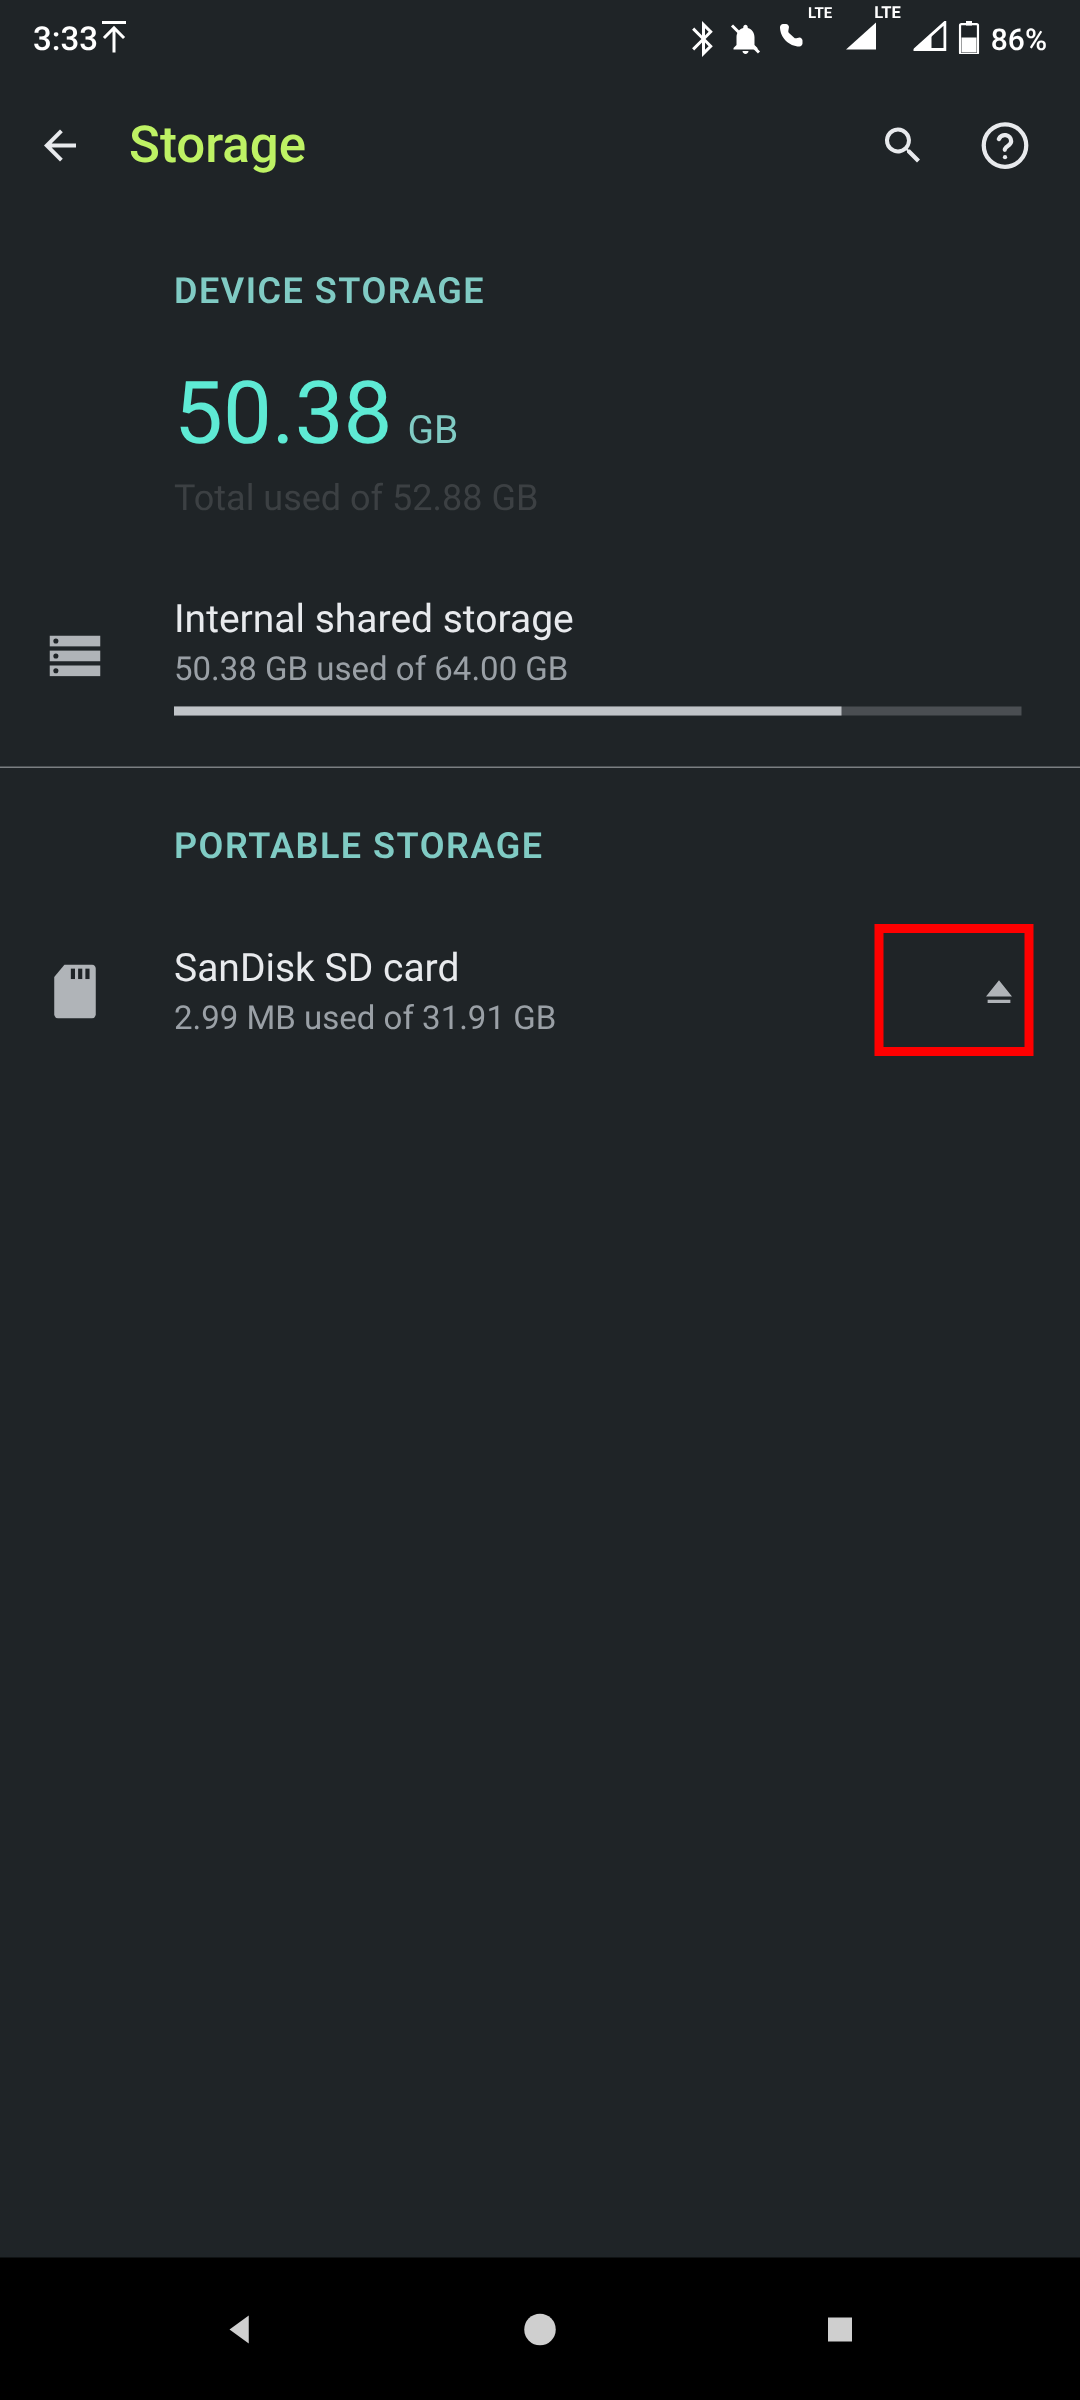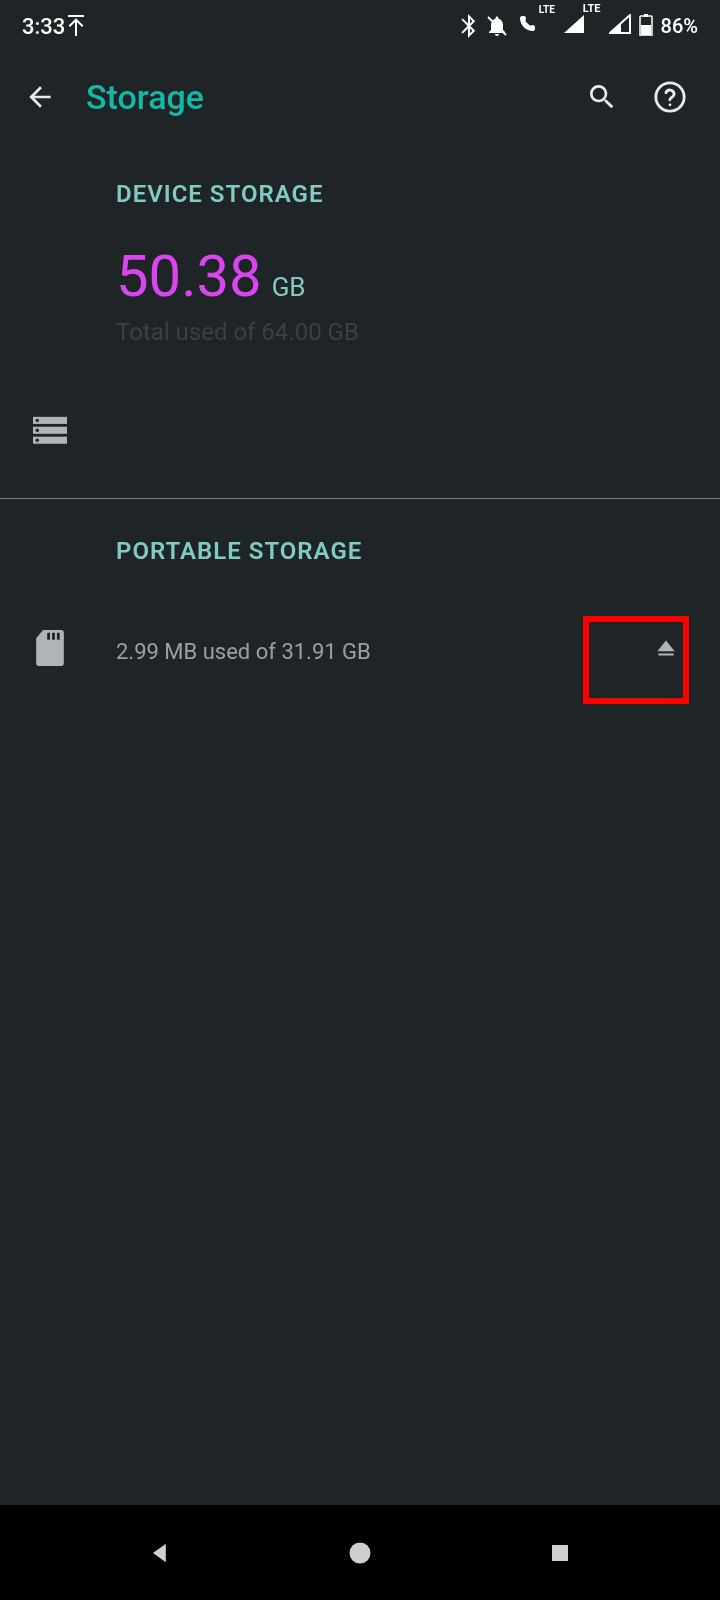--- a/index.html
+++ b/index.html
@@ -16,45 +16,45 @@
     .status-bar {
       height: 52px;
       display: flex;
       align-items: center;
       justify-content: space-between;
       padding: 0 22px;
       font-size: 22px;
       font-weight: 500;
       color: #fff;
     }
-    .status-left { display: flex; align-items: center; gap: 1px; }
+    .status-left { display: flex; gap: 1px; }
     .status-right { display: flex; align-items: flex-start; gap: 8px; font-size: 20px; }
     .status-icon { display: inline-flex; }
     
     .app-bar {
       height: 90px;
       display: flex;
       align-items: center;
       padding: 0 16px;
     }
     .back-btn { width: 48px; height: 48px; display: flex; align-items: center; justify-content: center; cursor: pointer; }
-    .app-title { font-size: 34px; font-weight: 500; margin-left: 22px; flex: 1; color: #14b8a6; }
+    .app-title { font-size: 34px; font-weight: 500; margin-left: 22px; flex: 1; color: #bef264; }
     .app-actions { display: flex; gap: 28px; padding-right: 14px; }
     .action-btn { width: 40px; height: 40px; display: flex; align-items: center; justify-content: center; cursor: pointer; }
     
     .content { padding: 0; }
     .section-label {
       font-size: 24px;
       font-weight: 600;
       letter-spacing: 1px;
       color: #80cbc4;
       padding: 38px 0 28px 116px;
     }
     .big-row { padding: 6px 0 30px 116px; }
-    .big-num { font-size: 58px; color: #d946ef; font-weight: 400; display: inline; }
+    .big-num { font-size: 58px; color: #5eead4; font-weight: 400; display: inline; }
     .big-unit { font-size: 26px; color: #80cbc4; margin-left: 6px; }
     .big-sub { font-size: 24px; color: #3c4043; margin-top: 8px; font-weight: 400; }
     .list-item {
       display: flex;
       align-items: center;
       padding: 22px 24px 22px 28px;
       min-height: 110px;
     }
     .li-icon { width: 44px; display: flex; justify-content: center; color: #b0b4b8; }
     .li-body { flex: 1; margin-left: 44px; }
@@ -162,50 +162,58 @@
     </div>
   </div>
 </div>
 
 <div class="content">
   <div class="section-label">DEVICE STORAGE</div>
 
   <div class="big-row">
     <span class="big-num">50.38</span>
     <span class="big-unit">GB</span>
-    <div class="big-sub">Total used of 64.00 GB</div>
+    <div class="big-sub">Total used of 52.88 GB</div>
   </div>
 
   <div class="list-item">
     <div class="li-icon">
       <svg width="34" height="30" viewBox="0 0 24 20" fill="#b0b4b8">
         <rect x="0" y="0" width="24" height="5"></rect>
           <rect x="0" y="7" width="24" height="5"></rect>
           <rect x="0" y="14" width="24" height="5"></rect>
         <circle cx="3" cy="2.5" r="1.2" fill="#1f2427"></circle>
           <circle cx="3" cy="9.5" r="1.2" fill="#1f2427"></circle>
           <circle cx="3" cy="16.5" r="1.2" fill="#1f2427"></circle>
       </svg>
     </div>
+    <div class="li-body">
+      <div class="li-title">Internal shared storage</div>
+      <div class="li-sub">50.38 GB used of 64.00 GB</div>
+      <div class="progress-wrap">
+        <div class="progress-fill" id="internal-fill" style="width: 78.7%;"></div>
+      </div>
+    </div>
   </div>
 
   <div class="divider"></div>
 
   <div class="section-label">PORTABLE STORAGE</div>
 
   <div class="list-item">
     <div class="li-icon">
       <svg width="30" height="36" viewBox="0 0 20 26" fill="#b0b4b8">
         <path d="M5 0h13a2 2 0 0 1 2 2v22a2 2 0 0 1-2 2H2a2 2 0 0 1-2-2V6l5-6z"></path>
         <rect x="8" y="2" width="2" height="5" fill="#1f2427"></rect>
         <rect x="11.5" y="2" width="2" height="5" fill="#1f2427"></rect>
         <rect x="15" y="2" width="2" height="5" fill="#1f2427"></rect>
       </svg>
     </div>
     <div class="li-body">
+      <div class="li-title">SanDisk SD card</div>
       <div class="li-sub">2.99 MB used of 31.91 GB</div>
     </div>
     <div class="li-action">
       <svg width="26" height="26" viewBox="0 0 24 24" fill="#b0b4b8">
           <path d="M5 17h14v2H5v-2zM12 5 4 15h16L12 5z"></path>
         </svg>
     </div>
   </div>
 </div>
 

